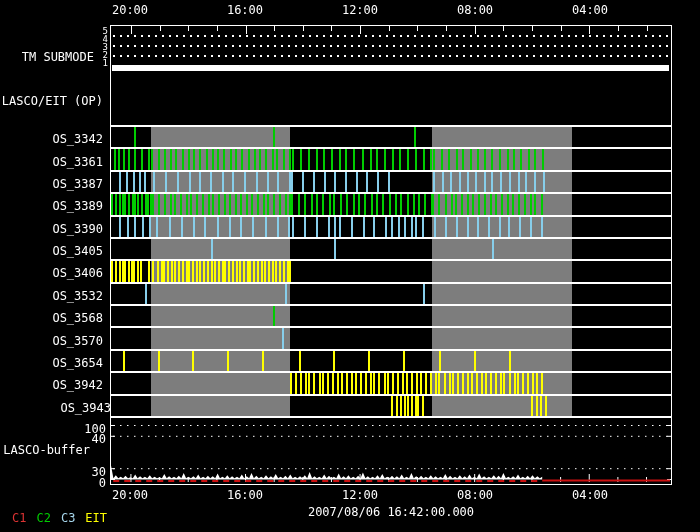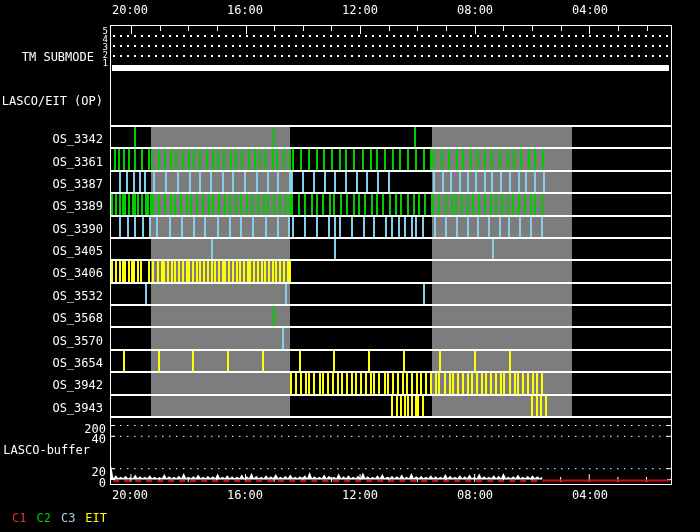--- a/index.html
+++ b/index.html
@@ -56,26 +56,26 @@
       <div class="lbl rt" style="left: 0px; width: 103px; top: 177px;">OS_3387</div>
       <div class="lbl rt" style="left: 0px; width: 103px; top: 199px;">OS_3389</div>
       <div class="lbl rt" style="left: 0px; width: 103px; top: 222px;">OS_3390</div>
       <div class="lbl rt" style="left: 0px; width: 103px; top: 244px;">OS_3405</div>
       <div class="lbl rt" style="left: 0px; width: 103px; top: 266px;">OS_3406</div>
       <div class="lbl rt" style="left: 0px; width: 103px; top: 289px;">OS_3532</div>
       <div class="lbl rt" style="left: 0px; width: 103px; top: 311px;">OS_3568</div>
       <div class="lbl rt" style="left: 0px; width: 103px; top: 334px;">OS_3570</div>
       <div class="lbl rt" style="left: 0px; width: 103px; top: 356px;">OS_3654</div>
       <div class="lbl rt" style="left: 0px; width: 103px; top: 378px;">OS_3942</div>
-      <div class="lbl rt" style="left: 0px; width: 103px; top: 401px;">OS_3943</div>
+      <div class="lbl rt" style="left: 8px; width: 103px; top: 401px;">OS_3943</div>
     </div>
   <div id="bufYLabels">
-      <div class="bufY" style="left: 56px; top: 423px;">200</div>
+      <div class="bufY" style="left: 56px; top: 423px;">100</div>
       <div class="bufY" style="left: 56px; top: 433px;">40</div>
-      <div class="bufY" style="left: 56px; top: 466px;">20</div>
+      <div class="bufY" style="left: 56px; top: 466px;">30</div>
       <div class="bufY" style="left: 56px; top: 477px;">0</div>
     </div>
 
   <div id="plot">
     <div id="tmPanel">
         <div class="axis-tick" style="left: 3.56%; top: 0px; height: 8px;"></div>
         <div class="axis-tick" style="left: 8.675%; top: 0px; height: 5px;"></div>
         <div class="axis-tick" style="left: 13.79%; top: 0px; height: 5px;"></div>
         <div class="axis-tick" style="left: 18.905%; top: 0px; height: 5px;"></div>
         <div class="axis-tick" style="left: 24.02%; top: 0px; height: 8px;"></div>
@@ -546,19 +546,20 @@
   </div>
 
   <div id="botAxis">
       <div class="blabel" style="left: 3.56%;">20:00</div>
       <div class="blabel" style="left: 24.02%;">16:00</div>
       <div class="blabel" style="left: 44.48%;">12:00</div>
       <div class="blabel" style="left: 64.95%;">08:00</div>
       <div class="blabel" style="left: 85.41%;">04:00</div>
     </div>
 
+  <div id="dateLine">2007/08/06 16:42:00.000</div>
   <div id="legend">
       <span style="color: rgb(221, 51, 51);">C1</span>
       <span style="color: rgb(0, 204, 0);">C2</span>
       <span style="color: rgb(168, 216, 238);">C3</span>
       <span style="color: rgb(255, 255, 0);">EIT</span>
     </div>
 </div>
 
 </body></html>

